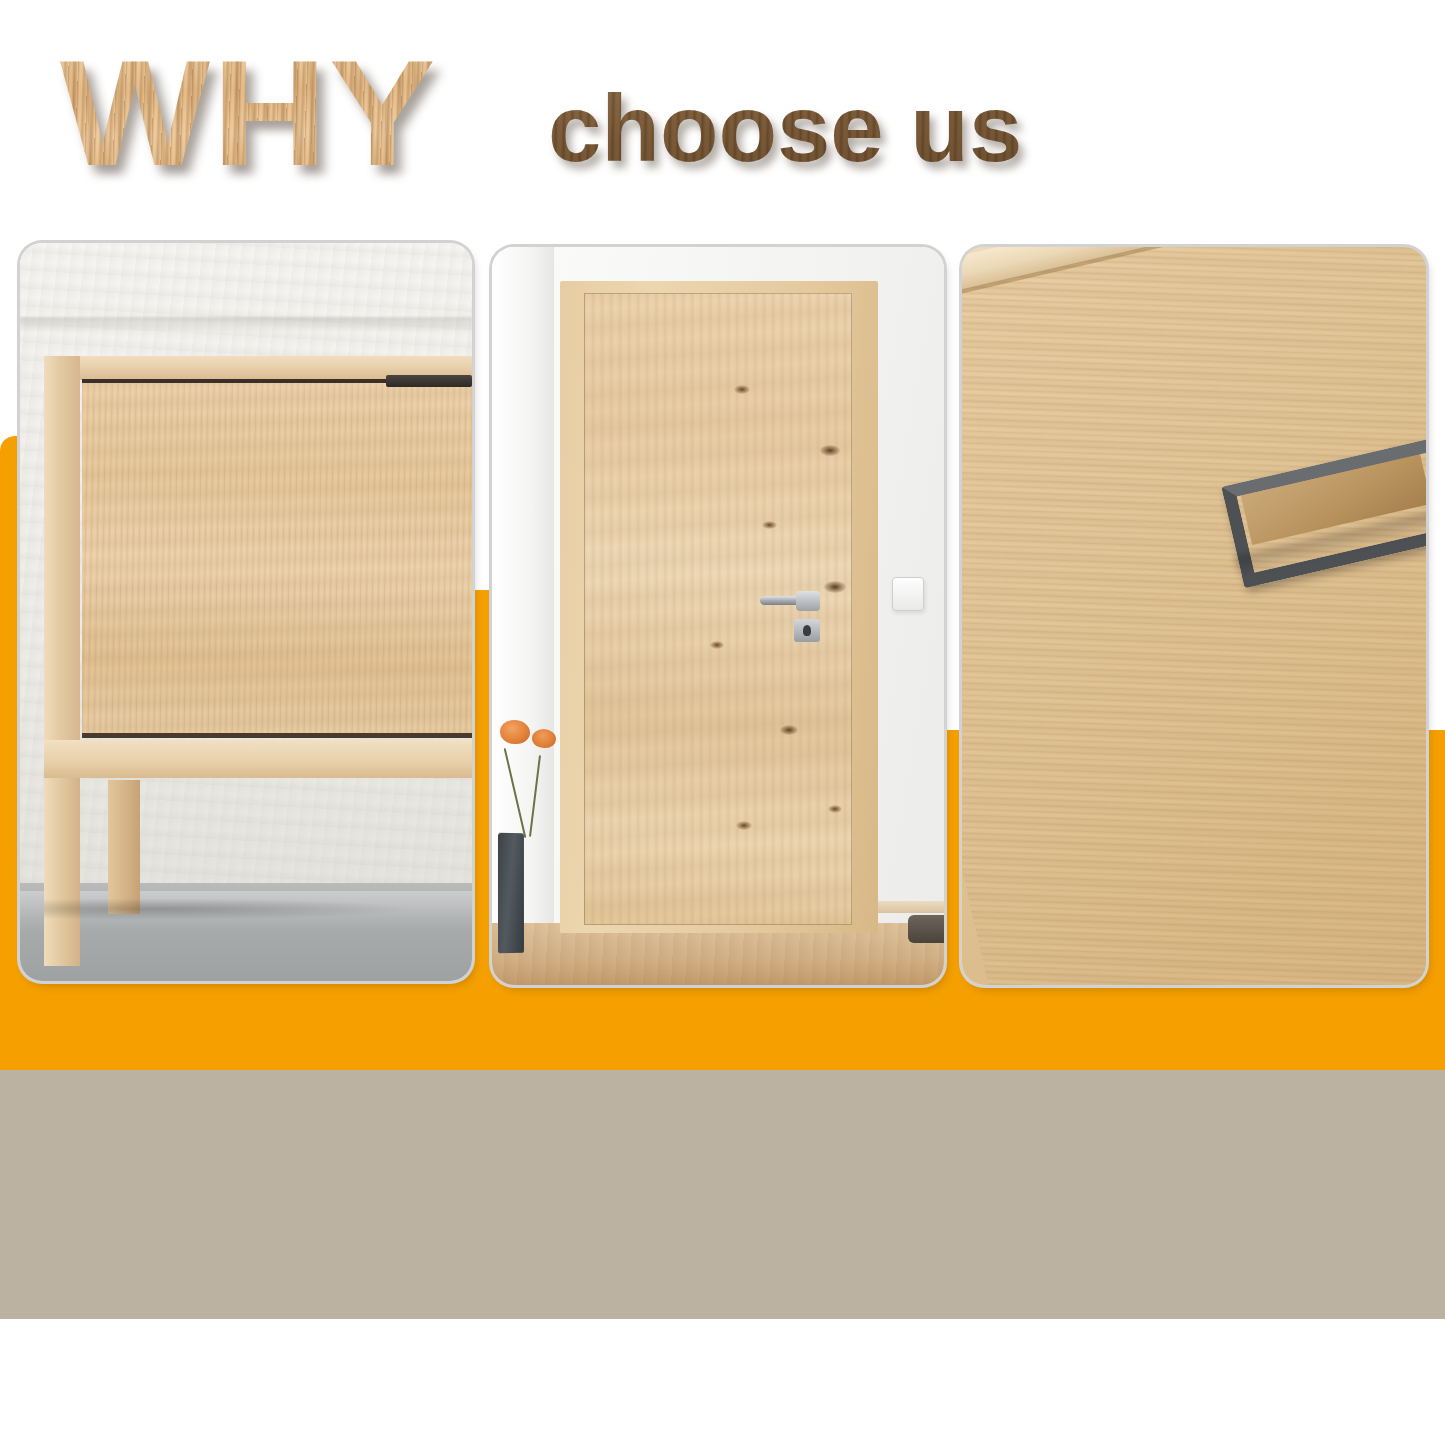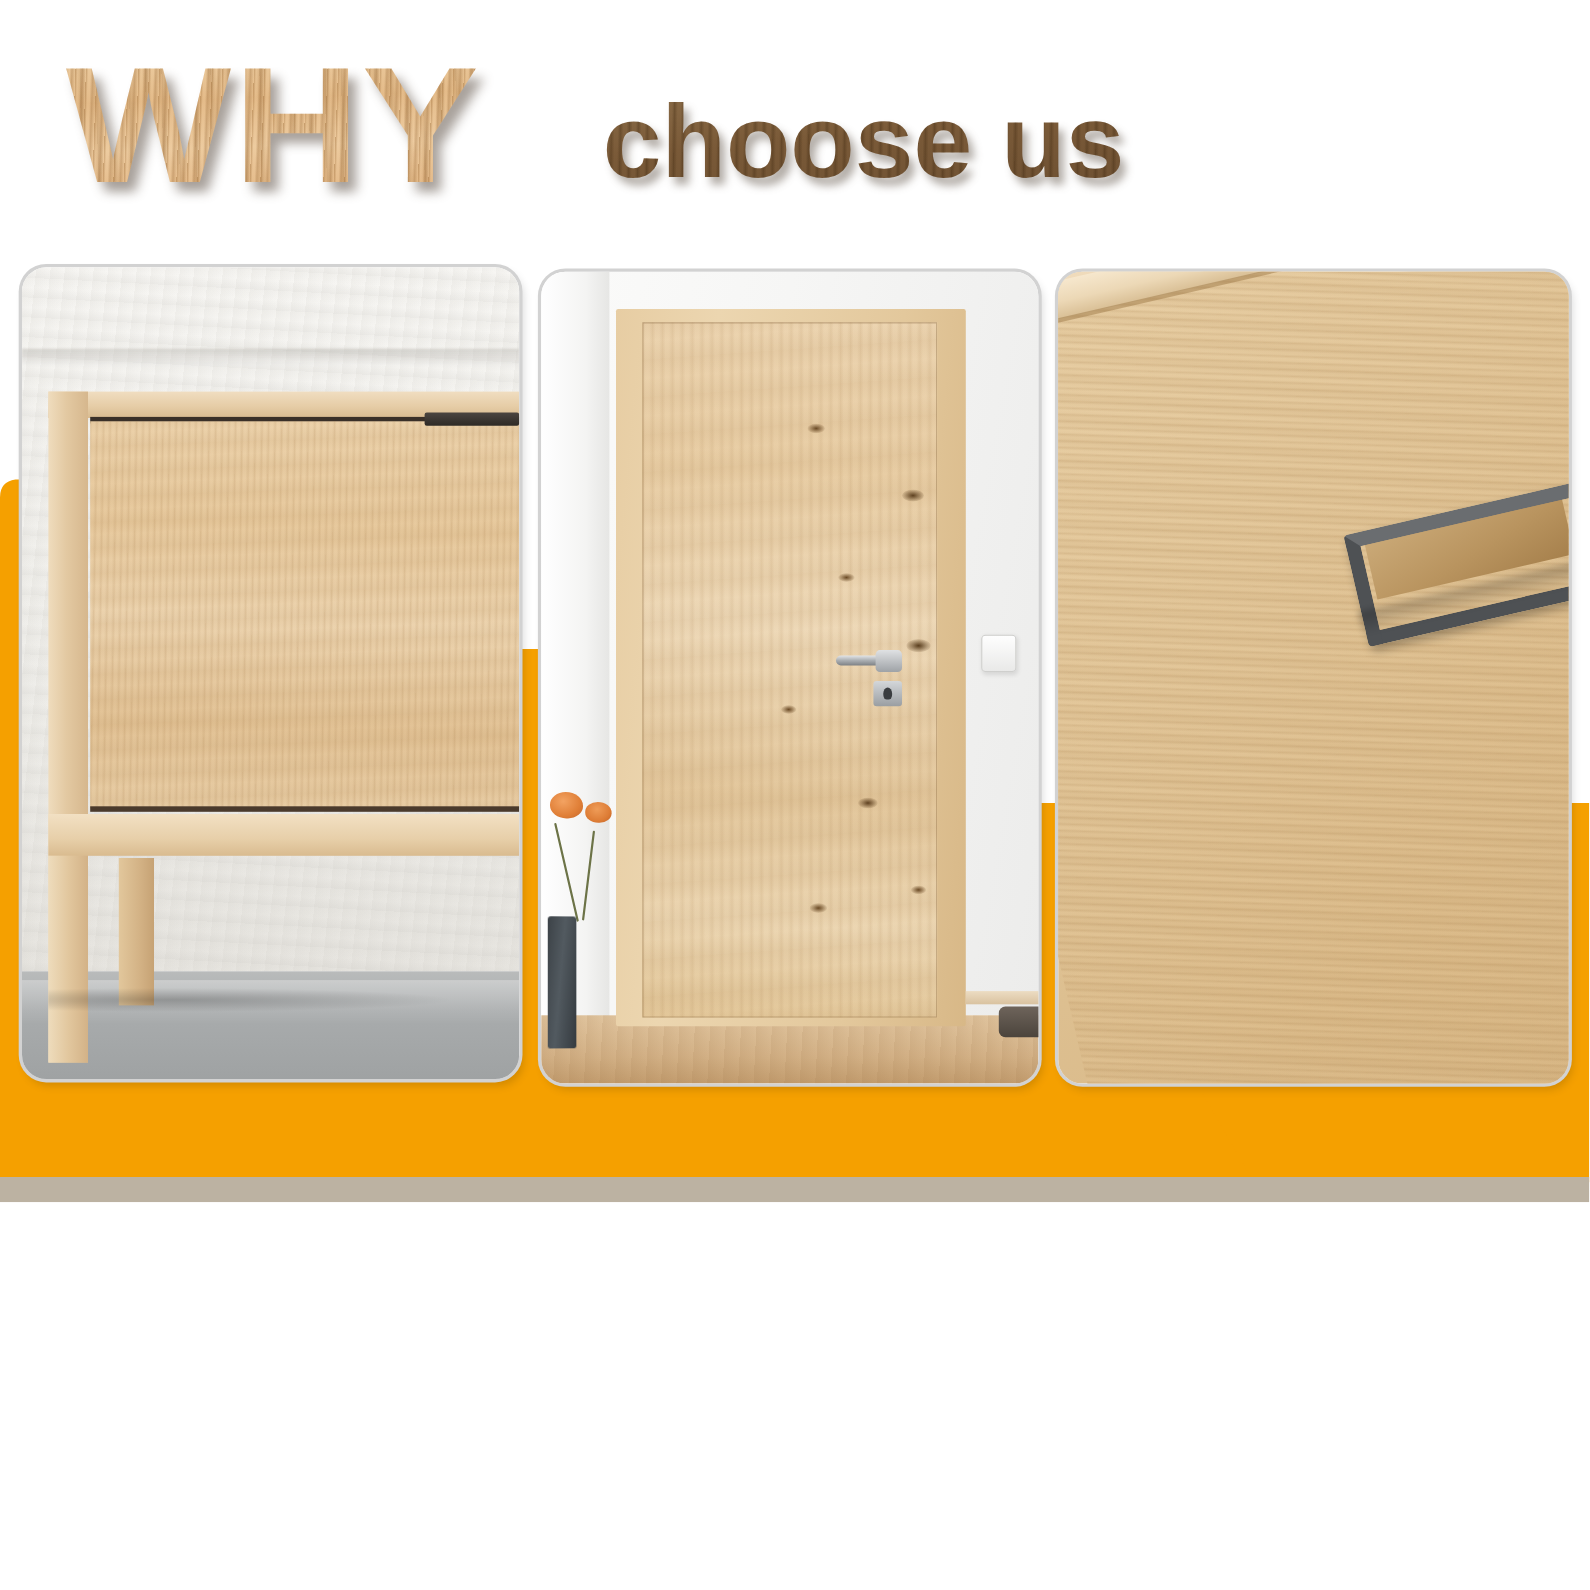--- a/index.html
+++ b/index.html
@@ -6,21 +6,21 @@
     margin: 0;
     padding: 0;
     background: #ffffff;
   }
   body {
     font-family: "Liberation Sans", sans-serif;
   }
   .page {
     position: relative;
     width: 1445px;
-    height: 1093px;
+    height: 1319px;
     background: #ffffff;
     overflow: hidden;
   }
 
   
   .header {
     position: absolute;
     left: 0;
     top: 0;
     width: 1445px;

